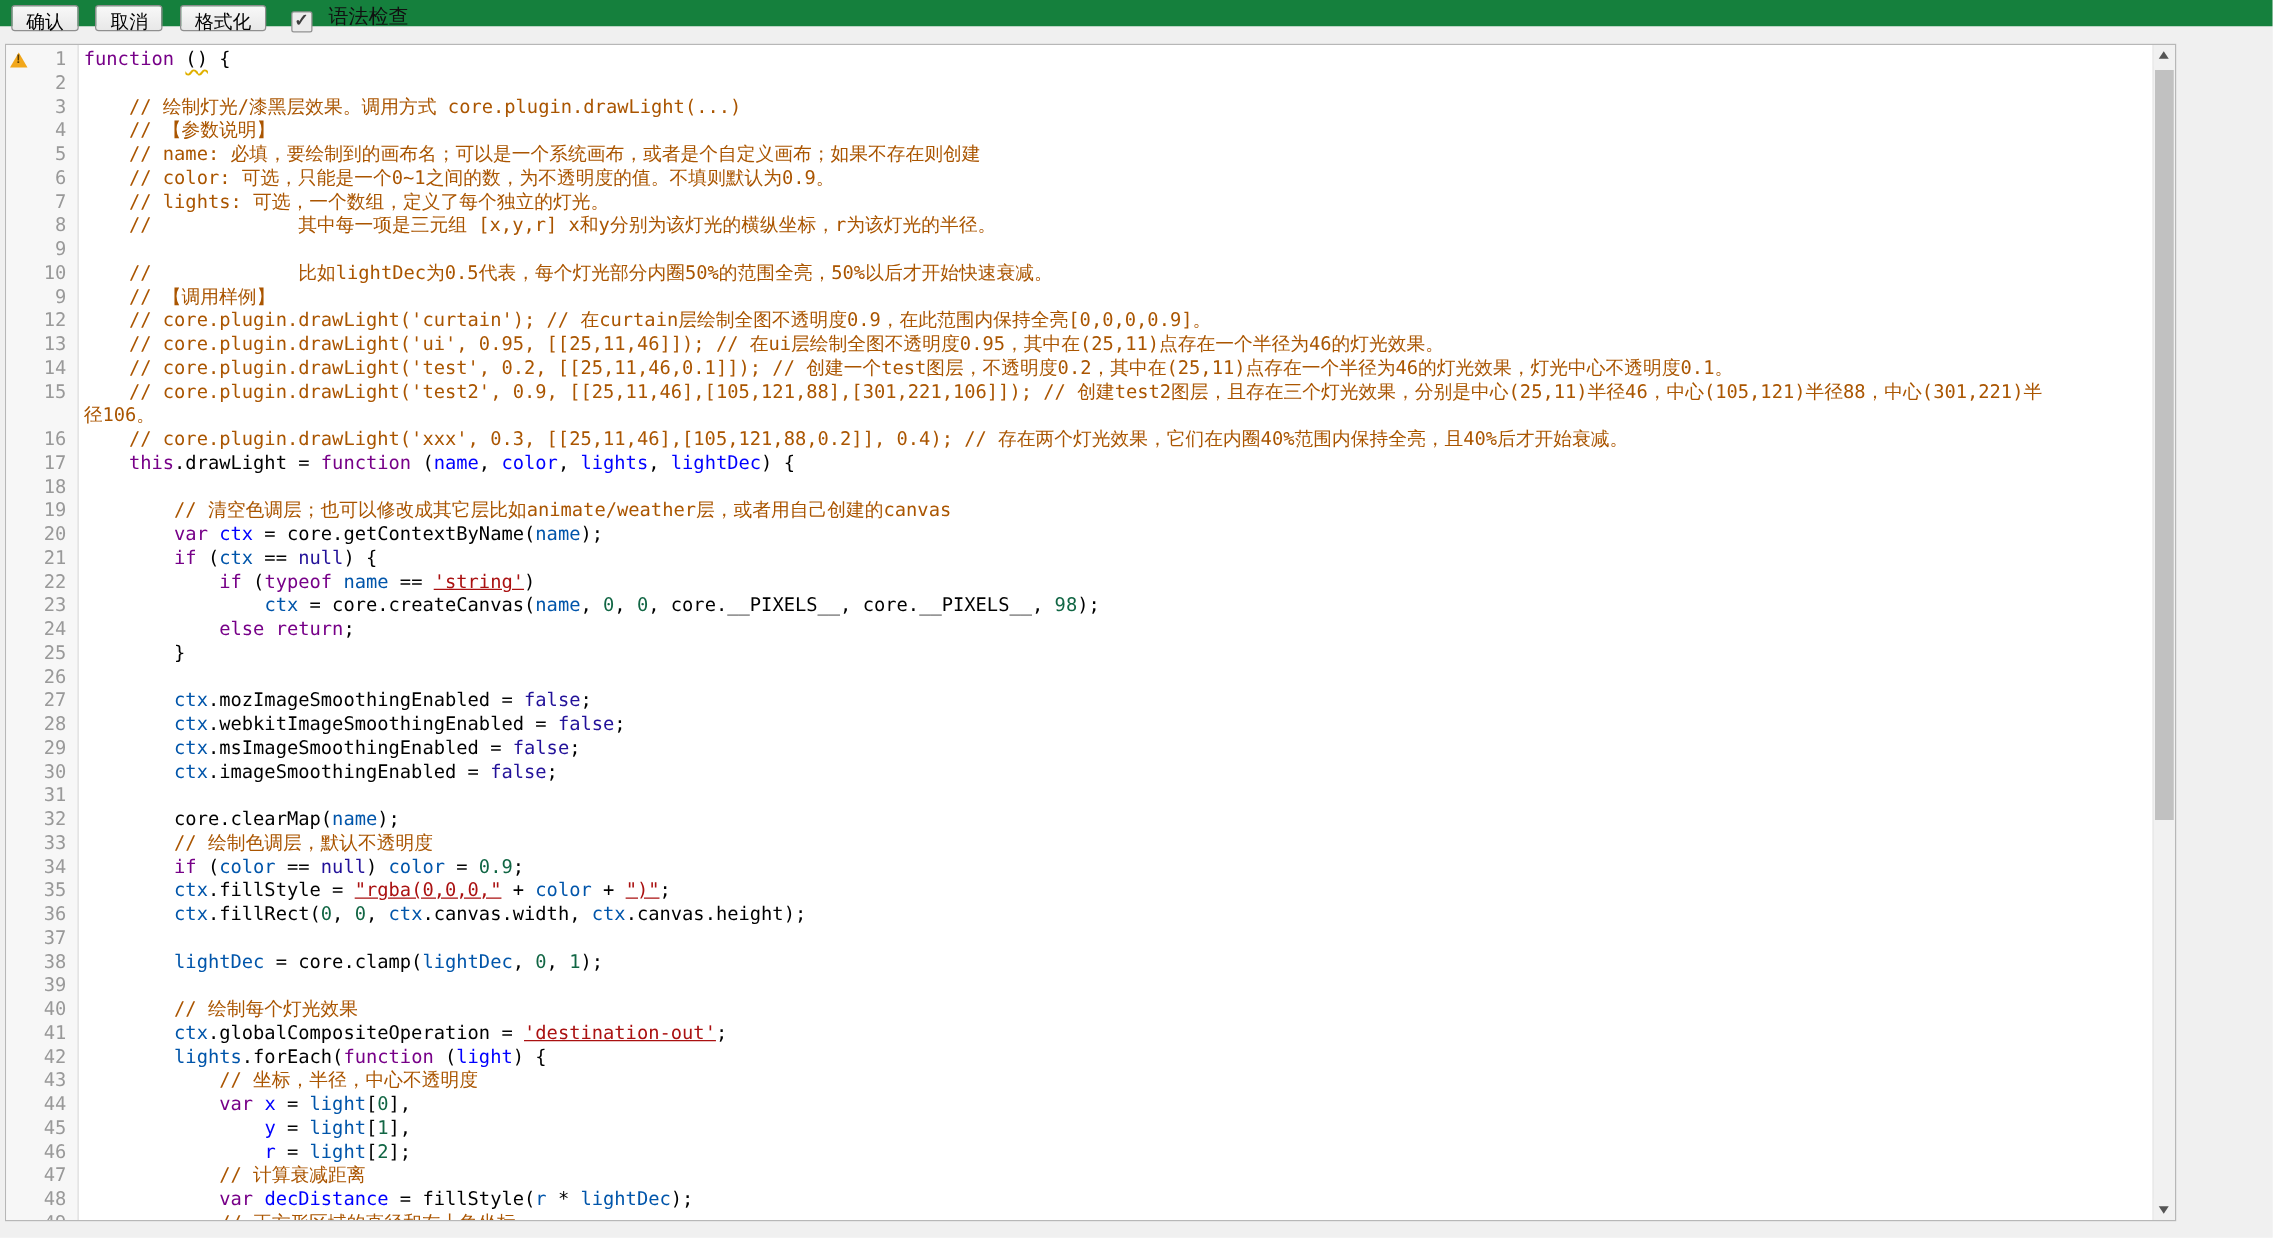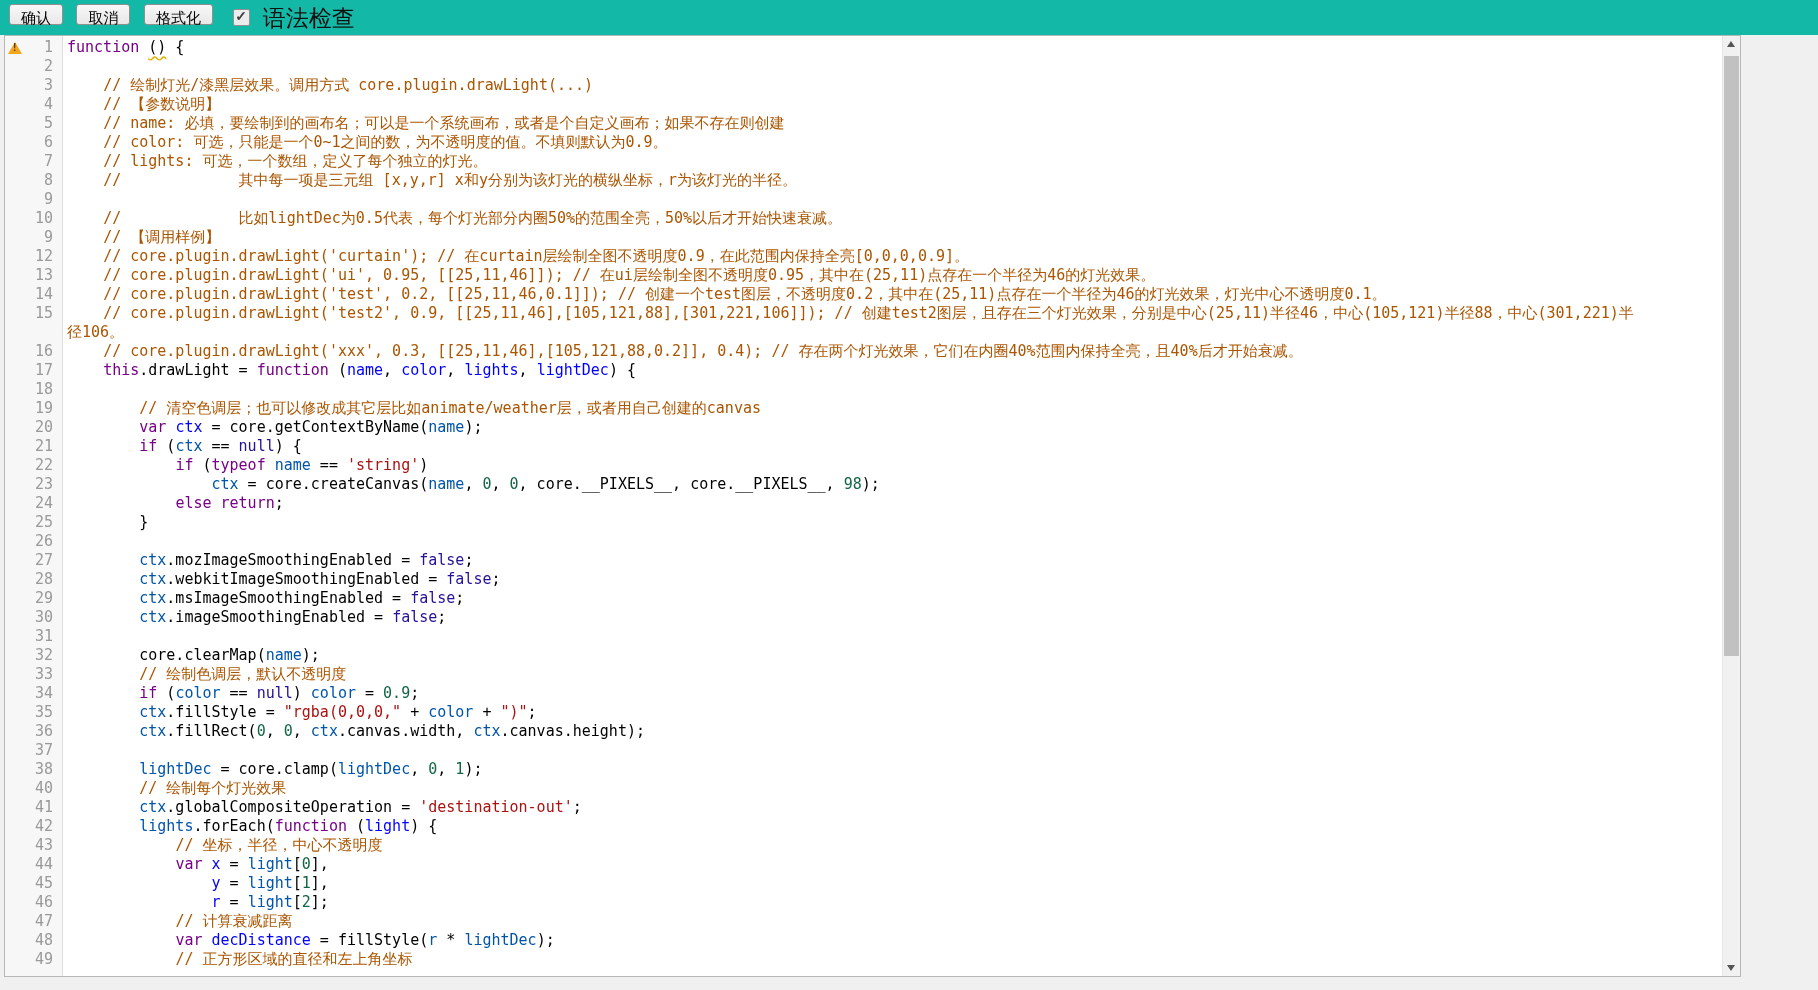--- a/index.html
+++ b/index.html
@@ -1,43 +1,43 @@
 <!DOCTYPE html>
 <html style="--pl: #000000; --kw: #770088; --com: #aa5500; --str: #aa1111; --num: #116644; --atom: #221199; --def: #0000ff; --v2: #0055aa;"><head>
 <meta charset="utf-8">
 <style>
   html,body{margin:0;padding:0;width:1818px;height:990px;overflow:hidden;
     background:#f0f0f0;font-family:"Liberation Sans",sans-serif;}
 
   
-  .toolbar{position:absolute;left:0;top:0;width:100%;height:35px;background:#14b8a6;}
+  .toolbar{position:absolute;left:0;top:0;width:100%;height:21px;background:#15803d;}
   .tb-btn{display:inline-block;margin:4px 0 0 9px;padding:2px 11px;height:21px;line-height:21px;
     font-size:15px;color:#000;background:linear-gradient(#f8f8f8,#e8e8e8);
     border:1px solid #8f8f8f;border-radius:3px;cursor:pointer;vertical-align:top;}
   .tb-check{display:inline-block;width:15px;height:15px;margin:9px 0 0 16px;vertical-align:top;
     background:#ececec;border:1px solid #919191;border-radius:2px;position:relative;cursor:pointer;}
   .tb-check .chk{position:absolute;left:1px;top:-2px;font-size:14px;font-weight:bold;color:#3f3f3f;}
-  .tb-label{display:inline-block;margin:3px 0 0 8px;font-size:23px;color:#111;vertical-align:top;cursor:pointer;}
+  .tb-label{display:inline-block;margin:3px 0 0 8px;font-size:16px;color:#111;vertical-align:top;cursor:pointer;}
 
   
   .editor{position:absolute;left:4px;top:35px;width:1737px;height:942px;
     background:#fff;border:1px solid #b7b7b7;box-sizing:border-box;}
   .gutter{position:absolute;left:0;top:0;bottom:0;width:57px;background:#f7f7f7;
     border-right:1px solid #ddd;}
   .code-lines{position:absolute;left:0;top:2px;right:18px;bottom:0;overflow:hidden;
     font-family:"DejaVu Sans Mono",monospace;font-size:15px;line-height:19px;}
   .code-line{position:relative;min-height:19px;padding:0 80px 0 62px;}
   .line-num{position:absolute;left:0;top:0;width:48px;text-align:right;color:#999;}
   .line-code{white-space:pre-wrap;overflow-wrap:break-word;}
 
   
   .tk-pl{color:var(--pl,#000);}
   .tk-kw{color:var(--kw,#708);}
   .tk-com{color:var(--com,#a50);}
-  .tk-str{color:var(--str,#a11);}
+  .tk-str{color:var(--str,#a11);text-decoration:underline;}
   .tk-num{color:var(--num,#164);}
   .tk-atom{color:var(--atom,#219);text-align:center;}
   .tk-def{color:var(--def,#00f);}
   .tk-v2{color:var(--v2,#05a);}
   .tk-lint{color:var(--pl,#000);text-decoration:#e0b000 wavy underline;
     text-decoration-skip-ink:none;text-underline-offset:3px;}
 
   
   .lint-icon{position:absolute;left:3px;top:6px;width:0;height:0;
     border-left:7px solid transparent;border-right:7px solid transparent;
@@ -104,20 +104,21 @@
       <div class="code-line"><span class="line-num">29</span><span class="line-code"><span class="tk-pl">        </span><span class="tk-v2">ctx</span><span class="tk-pl">.msImageSmoothingEnabled = </span><span class="tk-atom">false</span><span class="tk-pl">;</span></span></div>
       <div class="code-line"><span class="line-num">30</span><span class="line-code"><span class="tk-pl">        </span><span class="tk-v2">ctx</span><span class="tk-pl">.imageSmoothingEnabled = </span><span class="tk-atom">false</span><span class="tk-pl">;</span></span></div>
       <div class="code-line"><span class="line-num">31</span><span class="line-code"><span class="tk-pl"></span></span></div>
       <div class="code-line"><span class="line-num">32</span><span class="line-code"><span class="tk-pl">        core.clearMap(</span><span class="tk-v2">name</span><span class="tk-pl">);</span></span></div>
       <div class="code-line"><span class="line-num">33</span><span class="line-code"><span class="tk-com">        // 绘制色调层，默认不透明度</span></span></div>
       <div class="code-line"><span class="line-num">34</span><span class="line-code"><span class="tk-pl">        </span><span class="tk-kw">if</span><span class="tk-pl"> (</span><span class="tk-v2">color</span><span class="tk-pl"> == </span><span class="tk-atom">null</span><span class="tk-pl">) </span><span class="tk-v2">color</span><span class="tk-pl"> = </span><span class="tk-num">0.9</span><span class="tk-pl">;</span></span></div>
       <div class="code-line"><span class="line-num">35</span><span class="line-code"><span class="tk-pl">        </span><span class="tk-v2">ctx</span><span class="tk-pl">.fillStyle = </span><span class="tk-str">"rgba(0,0,0,"</span><span class="tk-pl"> + </span><span class="tk-v2">color</span><span class="tk-pl"> + </span><span class="tk-str">")"</span><span class="tk-pl">;</span></span></div>
       <div class="code-line"><span class="line-num">36</span><span class="line-code"><span class="tk-pl">        </span><span class="tk-v2">ctx</span><span class="tk-pl">.fillRect(</span><span class="tk-num">0</span><span class="tk-pl">, </span><span class="tk-num">0</span><span class="tk-pl">, </span><span class="tk-v2">ctx</span><span class="tk-pl">.canvas.width, </span><span class="tk-v2">ctx</span><span class="tk-pl">.canvas.height);</span></span></div>
       <div class="code-line"><span class="line-num">37</span><span class="line-code"><span class="tk-pl"></span></span></div>
       <div class="code-line"><span class="line-num">38</span><span class="line-code"><span class="tk-pl">        </span><span class="tk-v2">lightDec</span><span class="tk-pl"> = core.clamp(</span><span class="tk-v2">lightDec</span><span class="tk-pl">, </span><span class="tk-num">0</span><span class="tk-pl">, </span><span class="tk-num">1</span><span class="tk-pl">);</span></span></div>
+      <div class="code-line"><span class="line-num">39</span><span class="line-code"><span class="tk-pl"></span></span></div>
       <div class="code-line"><span class="line-num">40</span><span class="line-code"><span class="tk-com">        // 绘制每个灯光效果</span></span></div>
       <div class="code-line"><span class="line-num">41</span><span class="line-code"><span class="tk-pl">        </span><span class="tk-v2">ctx</span><span class="tk-pl">.globalCompositeOperation = </span><span class="tk-str">'destination-out'</span><span class="tk-pl">;</span></span></div>
       <div class="code-line"><span class="line-num">42</span><span class="line-code"><span class="tk-pl">        </span><span class="tk-v2">lights</span><span class="tk-pl">.forEach(</span><span class="tk-kw">function</span><span class="tk-pl"> (</span><span class="tk-def">light</span><span class="tk-pl">) {</span></span></div>
       <div class="code-line"><span class="line-num">43</span><span class="line-code"><span class="tk-com">            // 坐标，半径，中心不透明度</span></span></div>
       <div class="code-line"><span class="line-num">44</span><span class="line-code"><span class="tk-pl">            </span><span class="tk-kw">var</span><span class="tk-pl"> </span><span class="tk-def">x</span><span class="tk-pl"> = </span><span class="tk-v2">light</span><span class="tk-pl">[</span><span class="tk-num">0</span><span class="tk-pl">],</span></span></div>
       <div class="code-line"><span class="line-num">45</span><span class="line-code"><span class="tk-pl">                </span><span class="tk-def">y</span><span class="tk-pl"> = </span><span class="tk-v2">light</span><span class="tk-pl">[</span><span class="tk-num">1</span><span class="tk-pl">],</span></span></div>
       <div class="code-line"><span class="line-num">46</span><span class="line-code"><span class="tk-pl">                </span><span class="tk-def">r</span><span class="tk-pl"> = </span><span class="tk-v2">light</span><span class="tk-pl">[</span><span class="tk-num">2</span><span class="tk-pl">];</span></span></div>
       <div class="code-line"><span class="line-num">47</span><span class="line-code"><span class="tk-com">            // 计算衰减距离</span></span></div>
       <div class="code-line"><span class="line-num">48</span><span class="line-code"><span class="tk-pl">            </span><span class="tk-kw">var</span><span class="tk-pl"> </span><span class="tk-def">decDistance</span><span class="tk-pl"> = fillStyle(</span><span class="tk-v2">r</span><span class="tk-pl"> * </span><span class="tk-v2">lightDec</span><span class="tk-pl">);</span></span></div>
       <div class="code-line"><span class="line-num">49</span><span class="line-code"><span class="tk-com">            // 正方形区域的直径和左上角坐标</span></span></div>

